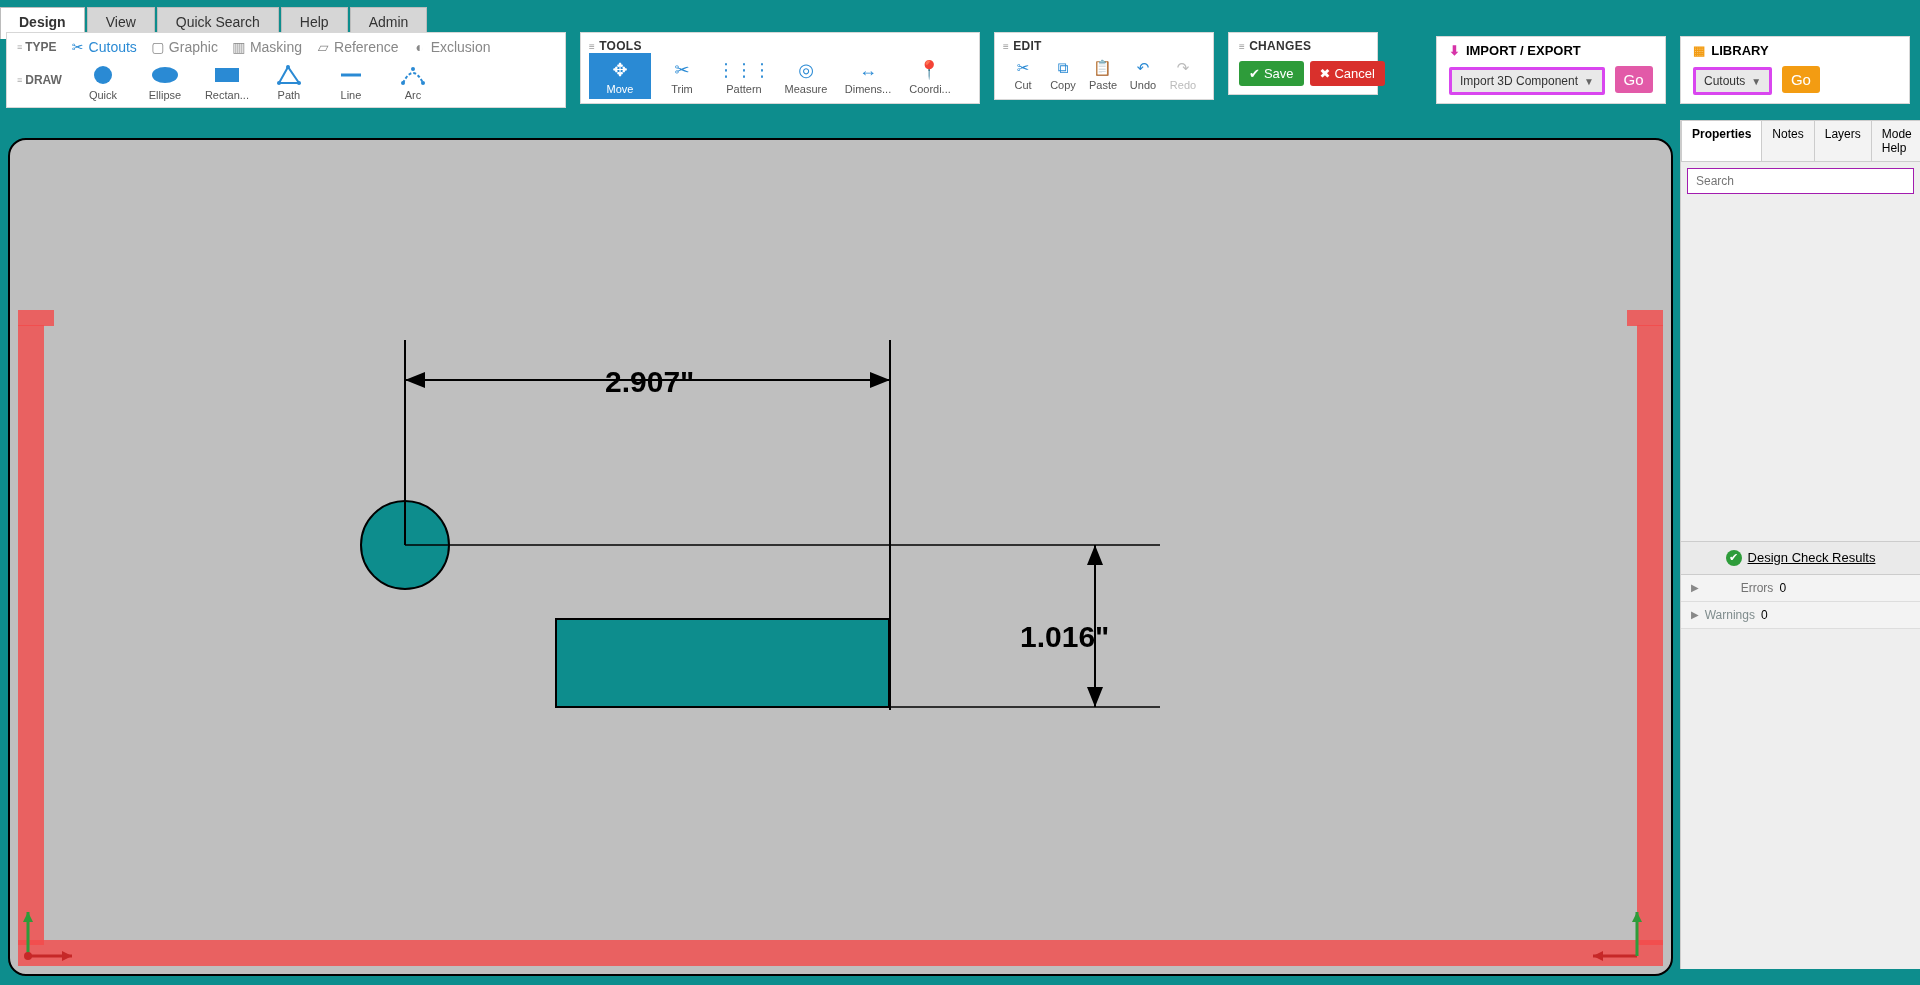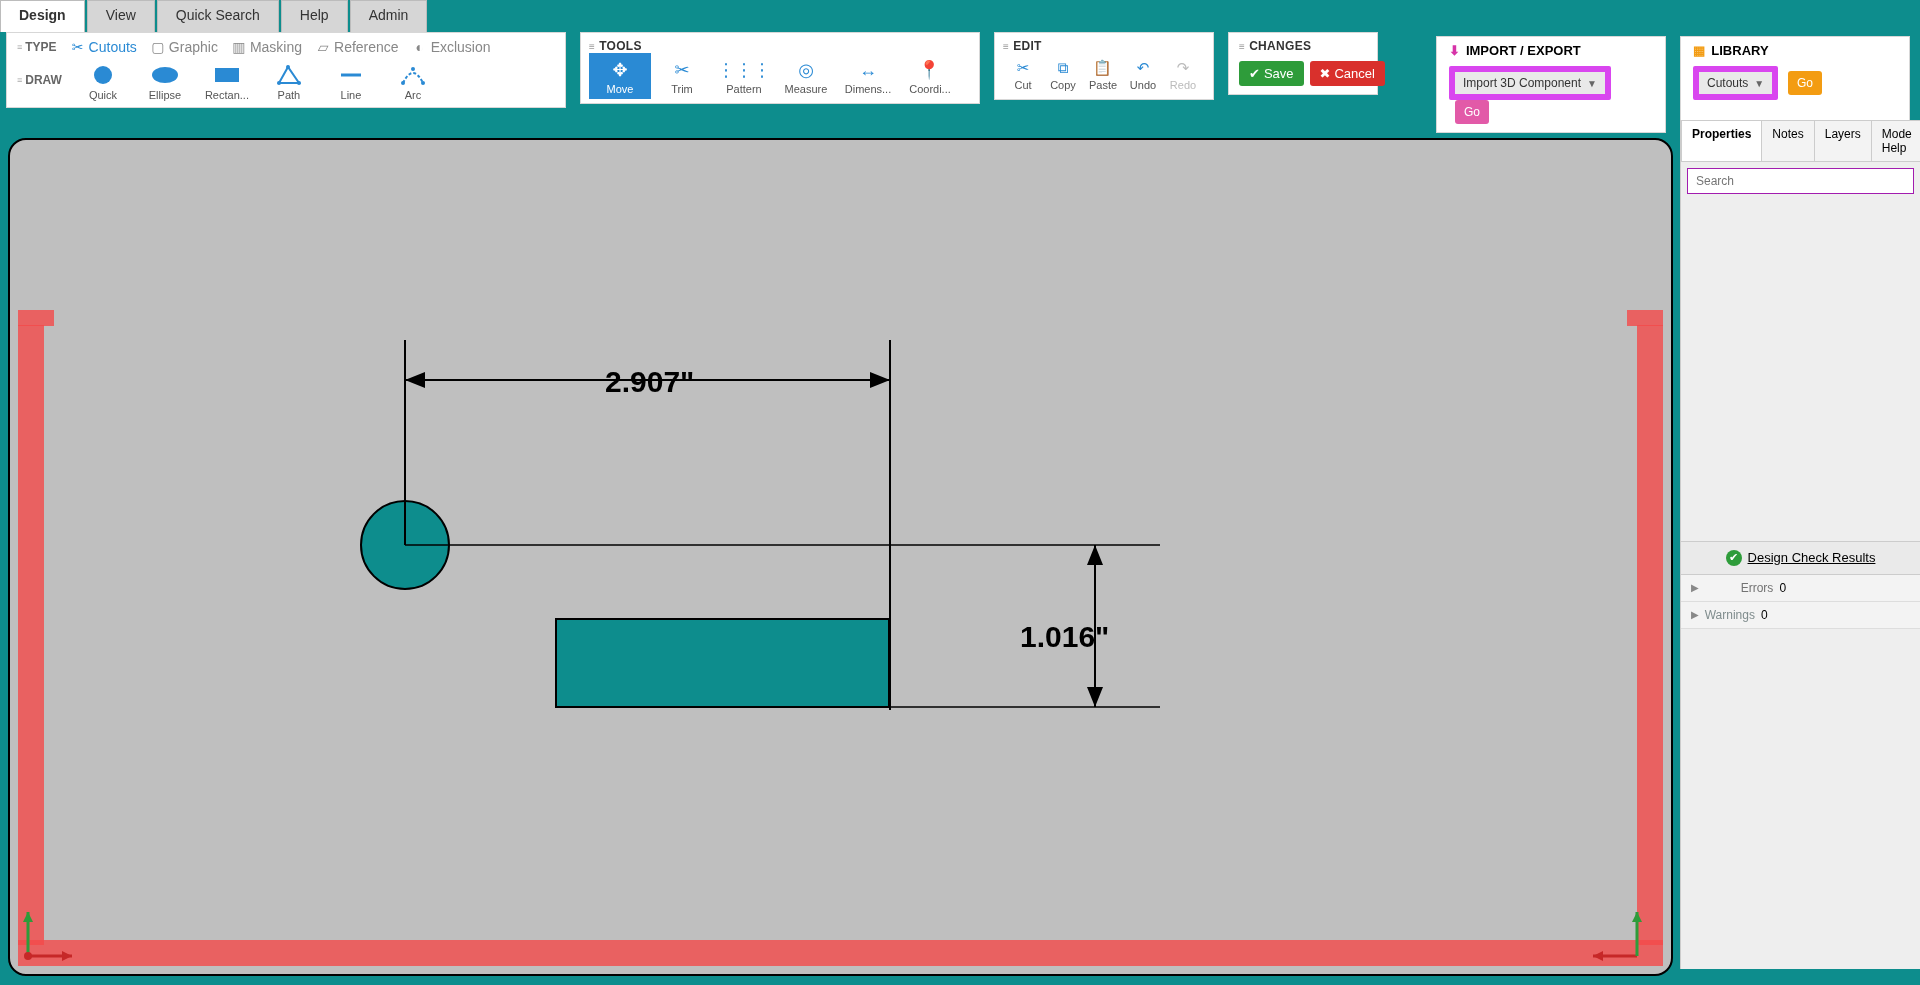--- a/index.html
+++ b/index.html
@@ -1,19 +1,19 @@
 <!DOCTYPE html>
 <html><head>
 <meta charset="utf-8">
 <style>
 * { box-sizing: border-box; margin: 0; padding: 0; font-family: "Segoe UI", Arial, sans-serif; }
 body { background: #0d8d8d; width: 1920px; height: 985px; overflow: hidden; position: relative; font-size: 13px; }
 
 
-.tabbar { position: absolute; left: 0; top: 0; height: 32px; display: flex; align-items: stretch; }
+.tabbar { position: absolute; left: 0; top: 7px; height: 32px; display: flex; align-items: stretch; }
 .tab { padding: 6px 18px; background: #d6d6d6; border: 1px solid #bcbcbc; border-bottom: none; font-size: 14px; color: #333; cursor: pointer; margin-right: 2px; }
 .tab.active { background: #fff; font-weight: 600; }
 
 
 .ribbon-row { position: absolute; left: 0; top: 32px; right: 0; display: flex; gap: 14px; align-items: flex-start; padding-left: 6px; }
 .panel-hdr { font-size: 12px; color: #333; font-weight: 600; letter-spacing: .3px; display:flex; align-items:center; gap:4px;}
 .panel-hdr .bars { color:#999; font-size:10px; }
 
 
 .left-block { background:#fff; border:1px solid #d7d7d7; padding:6px 10px 4px 10px; width:560px;}
@@ -52,23 +52,23 @@
 .btn { display:inline-flex; align-items:center; gap:4px; padding:5px 10px; border-radius:3px; color:#fff; font-size:13px; cursor:pointer; border:none;}
 .btn.save{background:#2e9c3a;}
 .btn.cancel{background:#d9302c;}
 
 
 .right-top { position:absolute; right:10px; top:36px; display:flex; gap:14px;}
 .impexp-block,.library-block { background:#fff; border:1px solid #d7d7d7; padding:6px 12px 8px 12px; width:230px;}
 .impexp-block .hdr,.library-block .hdr{font-weight:700;font-size:13px;display:flex;align-items:center;gap:6px;margin-bottom:8px;}
 .impexp-block .hdr .ico{color:#d633a8;}
 .library-block .hdr .ico{color:#f39c12;}
-.combo { display:inline-flex; align-items:center; background:#e9e9e9; border:6px solid #d946ef; padding:4px 8px; font-size:12px; color:#333; border-radius:2px; cursor:pointer;}
+.combo { display:inline-flex; align-items:center; background:#e9e9e9; border:3px solid #d946ef; padding:4px 8px; font-size:12px; color:#333; border-radius:2px; cursor:pointer;}
 .combo .caret{margin-left:6px;color:#666;font-size:10px;}
-.go-btn { margin-left:6px; padding:5px 9px; border-radius:3px; color:#fff; font-size:12px; border:none; cursor:pointer;}
+.go-btn { margin-left:6px; padding:5px 9px; border-radius:3px; color:#fff; font-size:15px; border:none; cursor:pointer;}
 .go-pink{background:#e25aa8;}
 .go-orange{background:#f39c12;}
 
 
 .canvas-wrap { position:absolute; left:8px; top:138px; width:1665px; height:838px; background:#bfbfbf; border:2px solid #000; border-radius:18px; overflow:hidden;}
 .edge-band { position:absolute; background:rgba(244,74,74,0.8);}
 .edge-band.left  { left:8px;  top:185px; width:26px; height:620px;}
 .edge-band.right { right:8px; top:185px; width:26px; height:620px;}
 .edge-band.bottom{ left:8px;  bottom:8px; height:26px; right:8px;}
 .edge-band.tl    { left:8px;  top:170px; width:36px; height:16px;}

